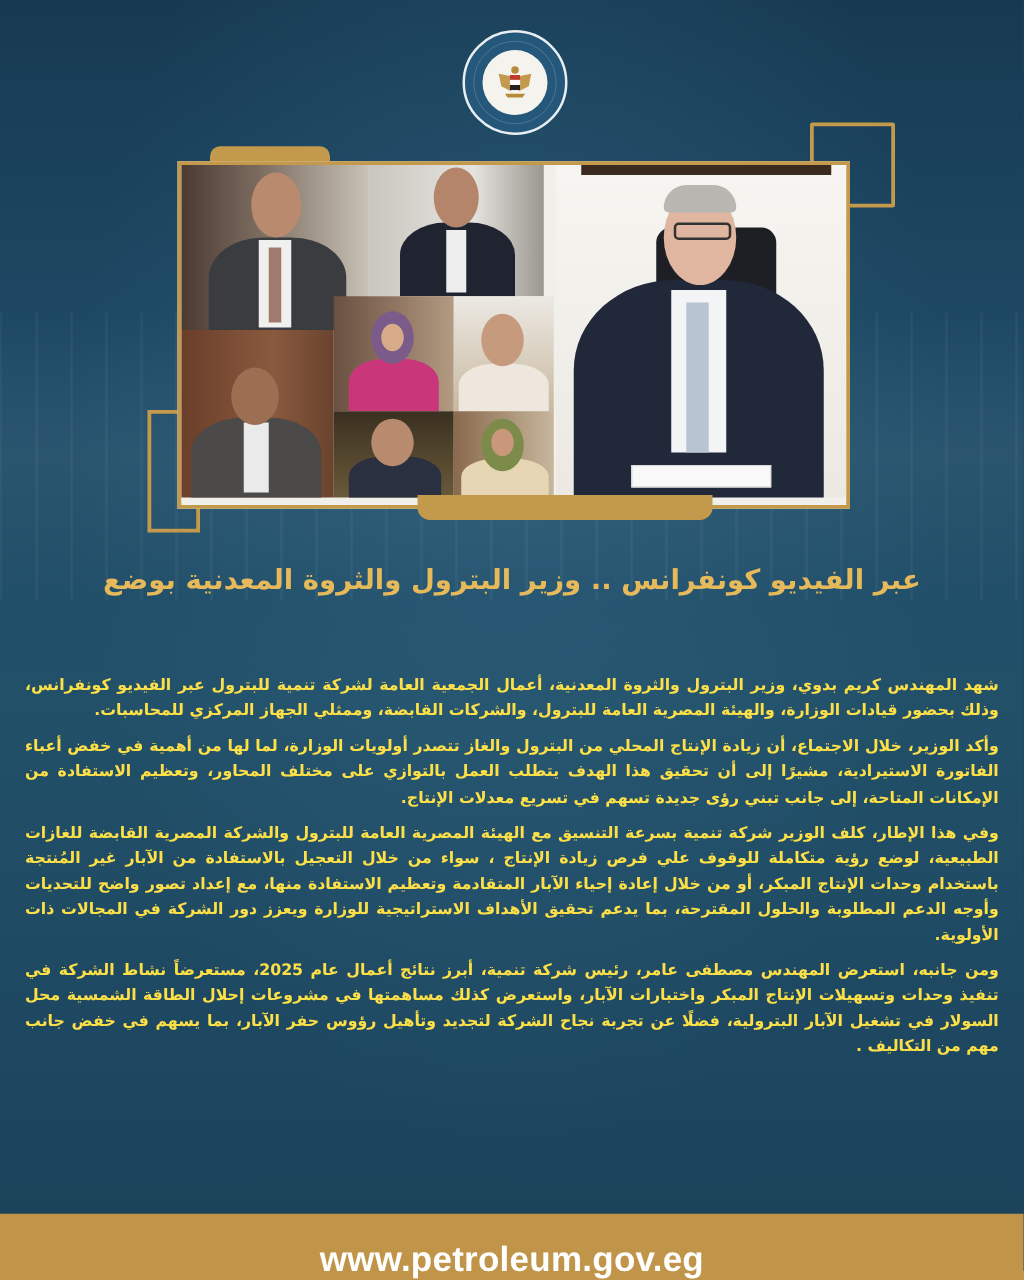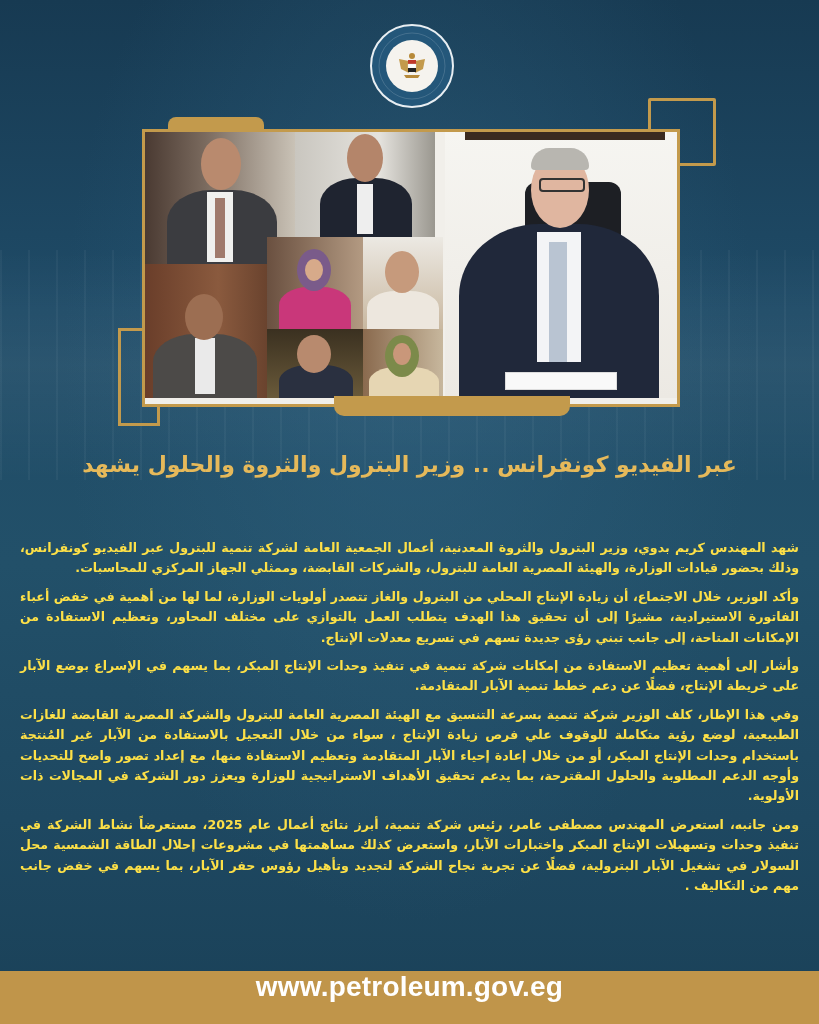--- a/index.html
+++ b/index.html
@@ -58,21 +58,21 @@
   .body-text {
     position: absolute; left: 20px; right: 20px; top: 538px;
     direction: rtl; text-align: justify; color: #fde047;
     font-family: "DejaVu Sans", sans-serif; font-weight: bold;
     font-size: 12.6px; line-height: 20.4px;
   }
   .body-text p { margin: 0 0 8px 0; }
   
   .footer {
     position: absolute; left: 0; right: 0; top: 971px; height: 53px;
-    background: #c0954a; display: flex; align-items: flex-start; justify-content: center;
+    background: #c0954a; display: flex; align-items: flex-end; justify-content: center;
   }
   .footer-url {
     color: #ffffff; font-family: "Liberation Sans", sans-serif; font-weight: bold;
     font-size: 28px; letter-spacing: 0.2px;
   }
 </style>
 </head>
 <body>
 
 <div class="bg"></div>
@@ -144,26 +144,25 @@
     <div style="position:absolute;left:104px;top:110px;width:18px;height:120px;background:#b9c4d2;"></div>
     <div class="person-head" style="left:86px;top:20px;width:58px;height:76px;background:#e0b6a0;"></div>
     <div style="position:absolute;left:86px;top:16px;width:58px;height:22px;border-radius:28px 28px 6px 6px;background:#b8b6b0;"></div>
     <div style="position:absolute;left:94px;top:46px;width:42px;height:10px;border:2px solid #333;border-radius:4px;"></div>
     <div style="position:absolute;left:60px;top:240px;width:110px;height:16px;background:#f9f9f9;border:1px solid #ddd;"></div>
   </div>
 </div>
 <div class="gold-tab-bottom"></div>
 
 <div class="title">
-  <div>عبر الفيديو كونفرانس .. وزير البترول والثروة والحلول يشهد</div>
+  <div>عبر الفيديو كونفرانس .. وزير البترول والثروة المعدنية بوضع</div>
 </div>
 
 <div class="body-text">
   <p>شهد المهندس كريم بدوي، وزير البترول والثروة المعدنية، أعمال الجمعية العامة لشركة تنمية للبترول عبر الفيديو كونفرانس، وذلك بحضور قيادات الوزارة، والهيئة المصرية العامة للبترول، والشركات القابضة، وممثلي الجهاز المركزي للمحاسبات.</p>
   <p>وأكد الوزير، خلال الاجتماع، أن زيادة الإنتاج المحلي من البترول والغاز تتصدر أولويات الوزارة، لما لها من أهمية في خفض أعباء الفاتورة الاستيرادية، مشيرًا إلى أن تحقيق هذا الهدف يتطلب العمل بالتوازي على مختلف المحاور، وتعظيم الاستفادة من الإمكانات المتاحة، إلى جانب تبني رؤى جديدة تسهم في تسريع معدلات الإنتاج.</p>
-  <p>وأشار إلى أهمية تعظيم الاستفادة من إمكانات شركة تنمية في تنفيذ وحدات الإنتاج المبكر، بما يسهم في الإسراع بوضع الآبار على خريطة الإنتاج، فضلًا عن دعم خطط تنمية الآبار المتقادمة.</p>
   <p>وفي هذا الإطار، كلف الوزير شركة تنمية بسرعة التنسيق مع الهيئة المصرية العامة للبترول والشركة المصرية القابضة للغازات الطبيعية، لوضع رؤية متكاملة للوقوف علي فرص زيادة الإنتاج ، سواء من خلال التعجيل بالاستفادة من الآبار غير المُنتجة باستخدام وحدات الإنتاج المبكر، أو من خلال إعادة إحياء الآبار المتقادمة وتعظيم الاستفادة منها، مع إعداد تصور واضح للتحديات وأوجه الدعم المطلوبة والحلول المقترحة، بما يدعم تحقيق الأهداف الاستراتيجية للوزارة ويعزز دور الشركة في المجالات ذات الأولوية.</p>
   <p>ومن جانبه، استعرض المهندس مصطفى عامر، رئيس شركة تنمية، أبرز نتائج أعمال عام 2025، مستعرضاً نشاط الشركة في تنفيذ وحدات وتسهيلات الإنتاج المبكر واختبارات الآبار، واستعرض كذلك مساهمتها في مشروعات إحلال الطاقة الشمسية محل السولار في تشغيل الآبار البترولية، فضلًا عن تجربة نجاح الشركة لتجديد وتأهيل رؤوس حفر الآبار، بما يسهم في خفض جانب مهم من التكاليف .</p>
 </div>
 
 <div class="footer">
   <span class="footer-url">www.petroleum.gov.eg</span>
 </div>
 
 </body></html>

